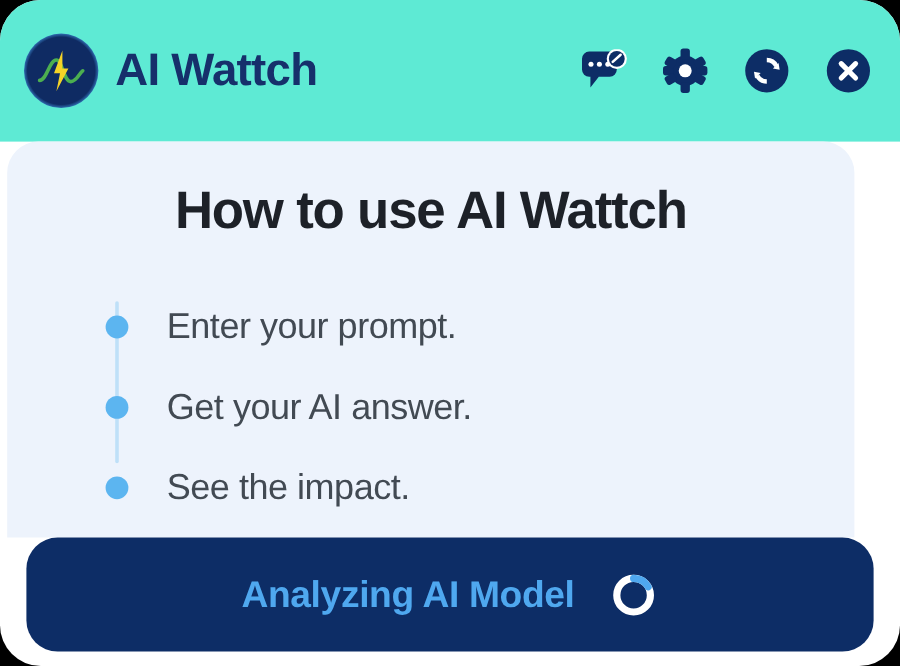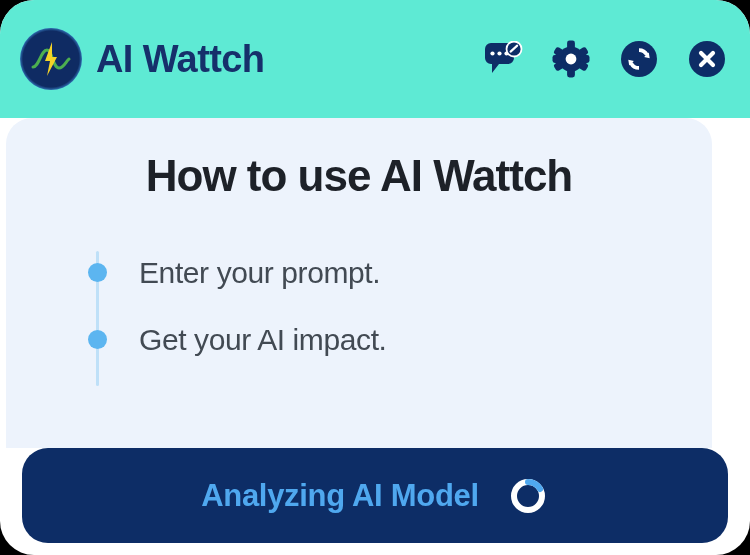--- a/index.html
+++ b/index.html
@@ -260,23 +260,27 @@
     <ul id="steps-list">
       <div id="steps-connector"></div>
 
       <li class="step-item">
         <span class="step-dot"></span>
         <span class="step-label">Enter your prompt.</span>
       </li>
 
       <li class="step-item">
         <span class="step-dot"></span>
-        <span class="step-label">Get your AI impact.</span>
+        <span class="step-label">Get your AI answer.</span>
       </li>
 
+      <li class="step-item">
+        <span class="step-dot"></span>
+        <span class="step-label">See the impact.</span>
+      </li>
     </ul>
   </div>
 
   <div id="status-button">
     <span id="status-label">Analyzing AI Model</span>
     <span id="status-spinner">
       <svg width="42" height="42" viewBox="0 0 42 42" aria-hidden="true">
         <circle cx="21" cy="21" r="14" fill="none" stroke="#ffffff" stroke-width="6"></circle>
         <path d="M21 7 a14 14 0 0 1 12.1 7" fill="none" stroke="#4fa8ef" stroke-width="6" stroke-linecap="round"></path>
       </svg>

